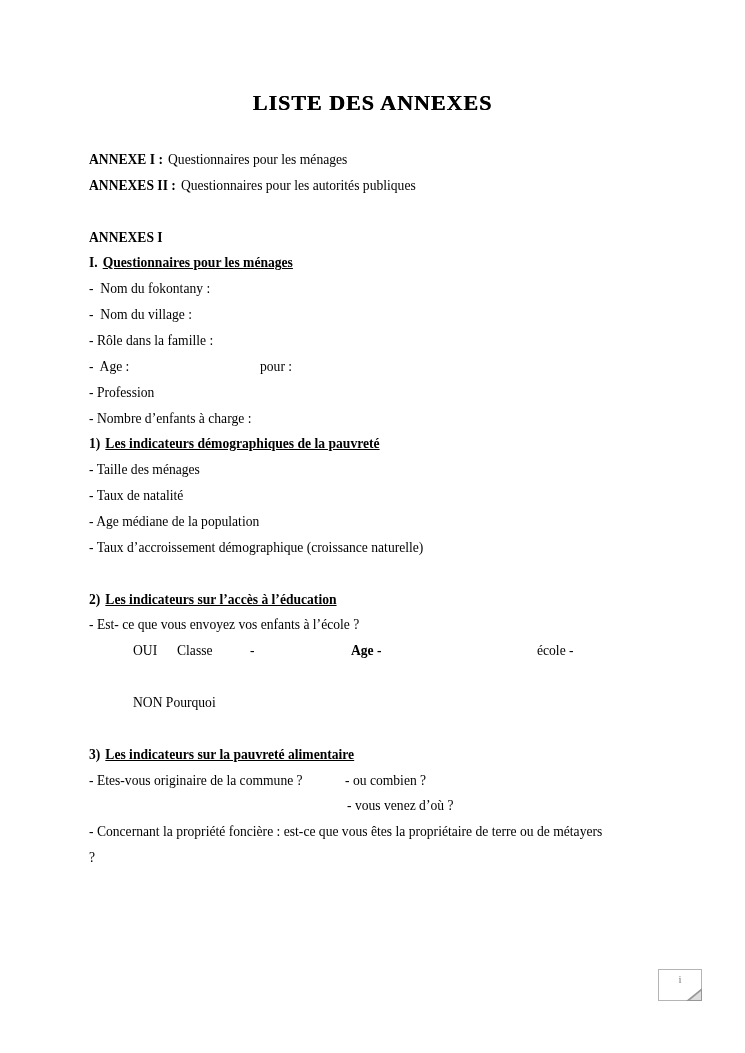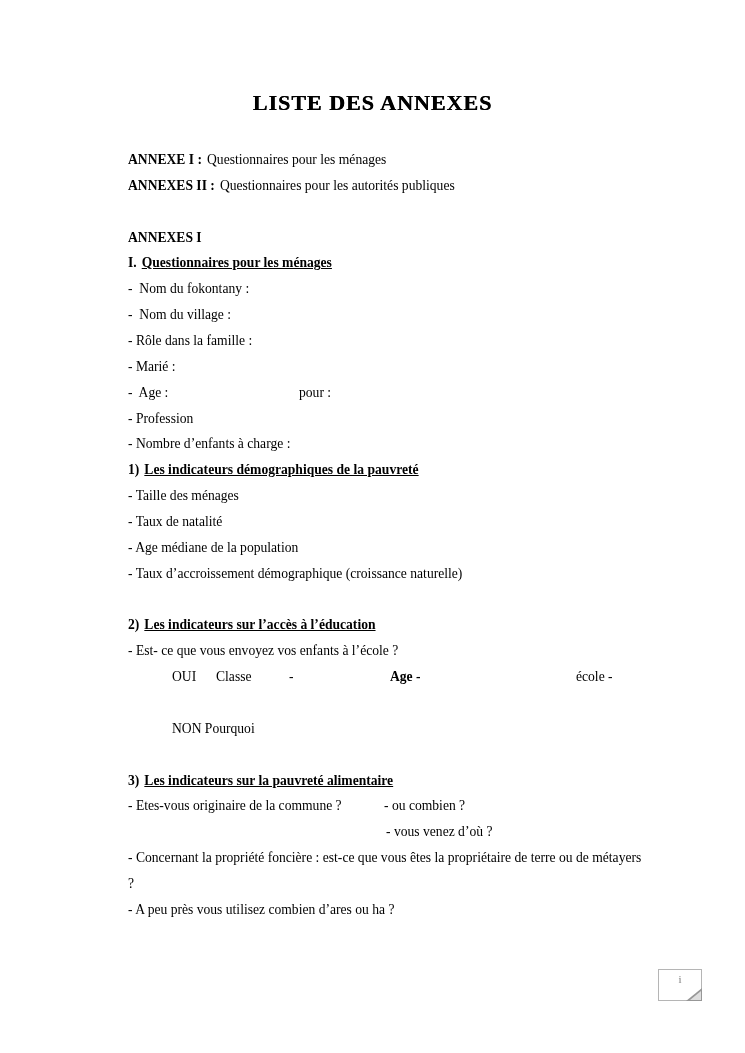--- a/index.html
+++ b/index.html
@@ -26,21 +26,20 @@
     font-weight: bold;
     letter-spacing: 1px;
     line-height: 26px;
     text-shadow: 0.4px 0 0 #000;
   }
   .body-text {
     position: absolute;
     top: 147px;
     left: 89px;
     width: 567px;
-    margin-left: 39px;
   }
   .line {
     position: relative;
     height: 25.87px;
     line-height: 25.87px;
     font-size: 13.6px;
     white-space: pre;
   }
   .center { }
   .b { font-weight: bold; }
@@ -110,21 +109,20 @@
 
     <div class="line"></div>
 
     <div class="line center b">ANNEXES I</div>
 
     <div class="line"><span class="b">I.</span><span class="b u ml">Questionnaires pour les ménages</span></div>
 
     <div class="line">-  Nom du fokontany :</div>
     <div class="line">-  Nom du village :</div>
     <div class="line">- Rôle dans la famille :</div>
-    <div class="line">- Marié :</div>
 
     <div class="line"><span>-  Age :</span><span class="abs sexe">pour :</span></div>
 
     <div class="line">- Profession</div>
     <div class="line">- Nombre d’enfants à charge :</div>
 
     <div class="line"><span class="b">1)</span><span class="b u ml">Les indicateurs démographiques de la pauvreté</span></div>
 
     <div class="line">- Taille des ménages</div>
     <div class="line">- Taux de natalité</div>
@@ -146,21 +144,20 @@
     <div class="line"></div>
 
     <div class="line"><span class="b">3)</span><span class="b u ml">Les indicateurs sur la pauvreté alimentaire</span></div>
 
     <div class="line"><span>- Etes-vous originaire de la commune ?</span><span class="abs mig">- ou combien ?</span></div>
 
     <div class="line"><span class="abs from">- vous venez d’où ?</span></div>
 
     <div class="line">- Concernant la propriété foncière : est-ce que vous êtes la propriétaire de terre ou de métayers</div>
     <div class="line">?</div>
-    <div class="line">- A peu près vous utilisez combien d’ares ou ha ?</div>
 
   </div>
 
   <div class="page-curl-box">
     <span class="page-marker">i</span>
     <span class="fold-dark"></span>
     <span class="fold-light"></span>
   </div>
 
 </div>

